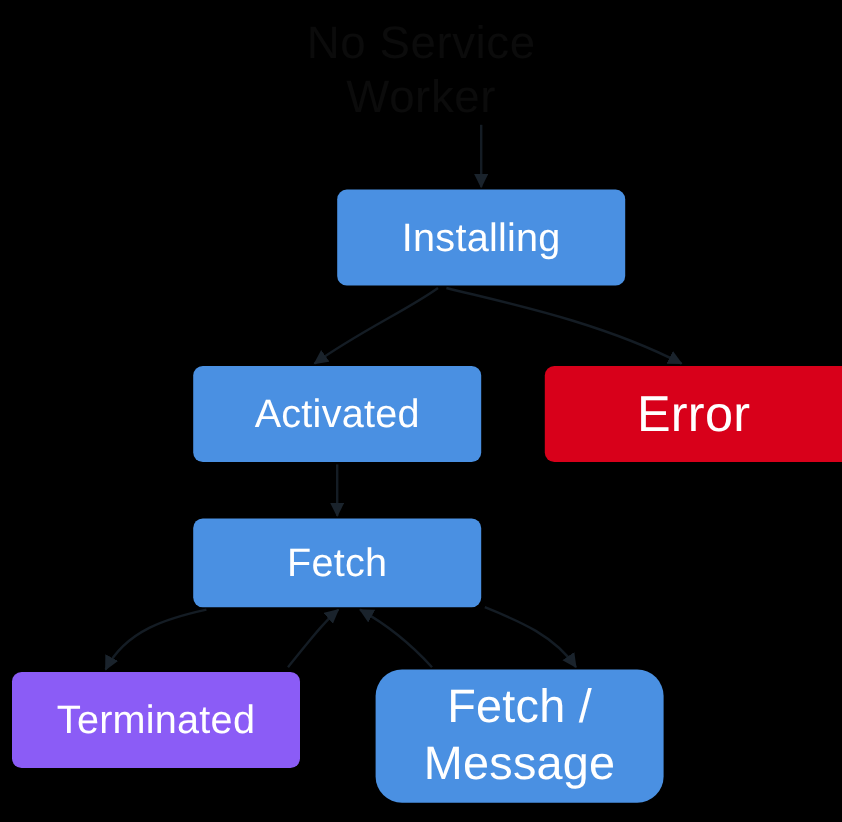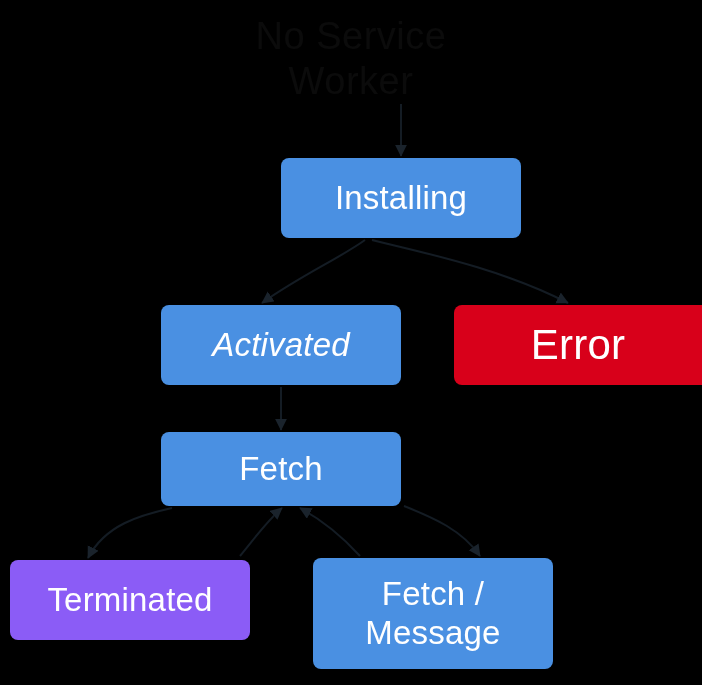--- a/index.html
+++ b/index.html
@@ -50,21 +50,20 @@
   
   #node-installing {
     left: 281px; top: 158px;
     width: 240px; height: 80px;
     font-size: 33px;
   }
   #node-activated {
     left: 161px; top: 305px;
     width: 240px; height: 80px;
     font-size: 33px;
-    font-style: italic;
   }
   #node-error {
     left: 454px; top: 305px;
     width: 248px; height: 80px;
     font-size: 42px;
     border-top-right-radius: 0;
     border-bottom-right-radius: 0;
   }
   #node-idle {
     left: 161px; top: 432px;
@@ -72,21 +71,22 @@
     font-size: 33px;
   }
   #node-terminated {
     left: 10px; top: 560px;
     width: 240px; height: 80px;
     font-size: 33px;
   }
   #node-fetch-message {
     left: 313px; top: 558px;
     width: 240px; height: 111px;
-    font-size: 33px;
+    font-size: 39px;
+    border-radius: 22px;
   }
 
   
   #diagram-title {
     position: absolute;
     left: 0;
     top: 14px;
     width: 702px;
     text-align: center;
     font-size: 38px;

